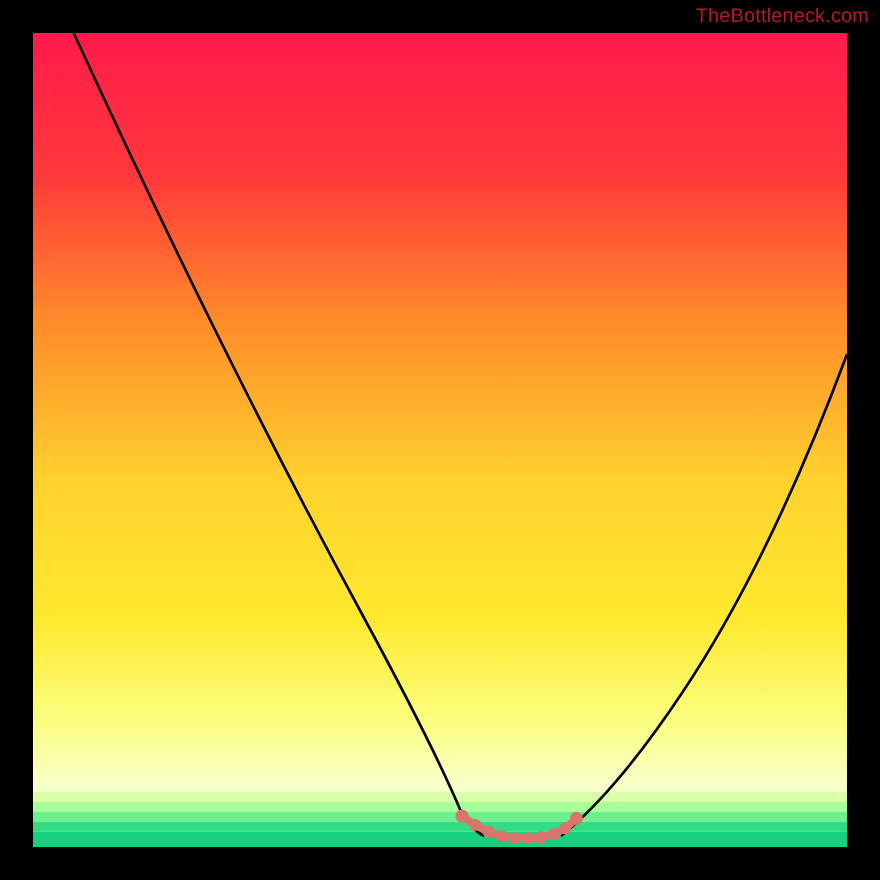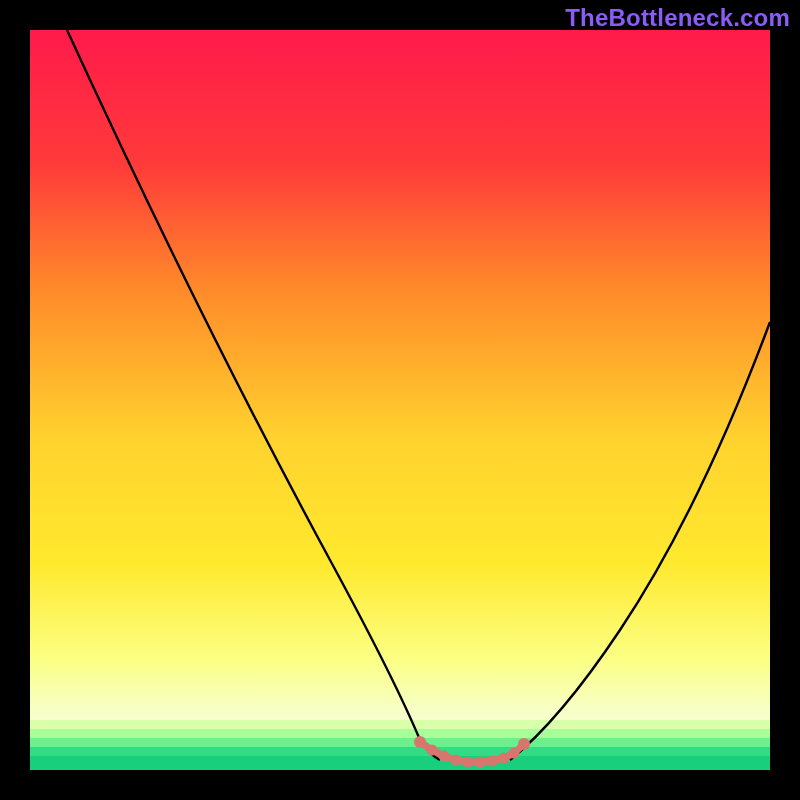--- a/index.html
+++ b/index.html
@@ -13,23 +13,23 @@
   }
   .frame {
     position: relative;
     width: 800px;
     height: 800px;
   }
   .watermark {
     position: absolute;
     top: 4px;
     right: 10px;
-    font-size: 24px;
-    font-weight: 700;
-    color: #8b5cf6;
+    font-size: 18px;
+    font-weight: 400;
+    color: #b91c1c;
     letter-spacing: 0.2px;
     z-index: 10;
   }
   svg { display: block; }
 </style>
 </head>
 <body>
 
 <div class="frame">
 

